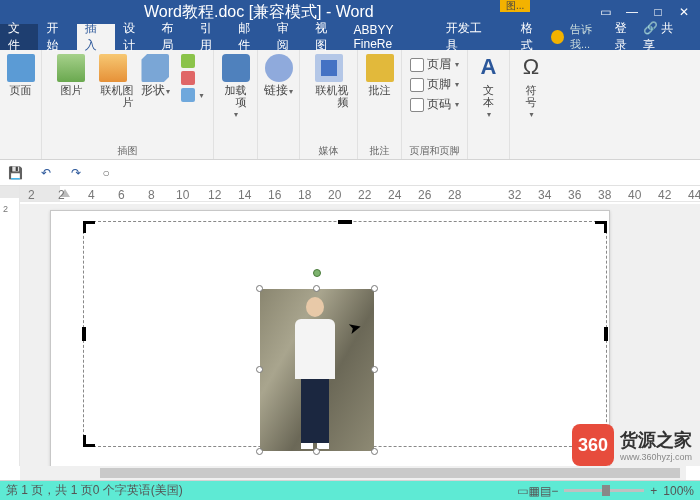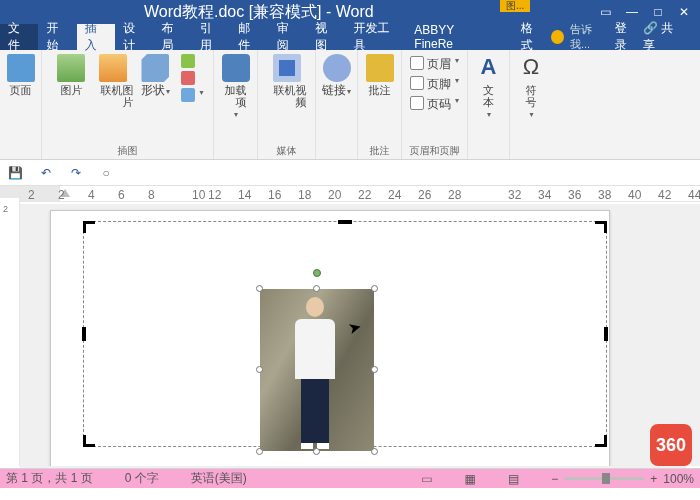--- a/index.html
+++ b/index.html
@@ -18,21 +18,21 @@
 .menubar .right{margin-left:auto;display:flex;align-items:center;gap:6px;padding-right:18px}
 .bulb{width:14px;height:14px;background:#f3b200;border-radius:50%}
 .tell{color:#cdd;font-size:11px}
 .ribbon{height:110px;background:#f3f3f3;border-bottom:1px solid #d4d4d4;display:flex}
 .group{border-right:1px solid #e1e1e1;padding:4px 6px 0;display:flex;flex-direction:column;align-items:center;position:relative}
 .group .lbl{position:absolute;bottom:1px;left:0;right:0;text-align:center;font-size:10px;color:#666}
 .bigbtn{width:40px;display:flex;flex-direction:column;align-items:center;gap:2px}
 .bigbtn .ic{width:28px;height:28px}
 .bigbtn .tx{font-size:11px;text-align:right;line-height:12px;color:#444}
 .fcol{display:flex;flex-direction:column;gap:3px;margin-left:4px}
-.smbtn{display:flex;align-items:flex-start;gap:3px;font-size:11px;color:#444}
+.smbtn{display:flex;align-items:center;gap:3px;font-size:11px;color:#444}
 .smic{width:14px;height:14px}
 .row{display:flex;gap:2px}
 .arr{font-size:8px;color:#666;margin-left:1px}
 .qat{height:26px;background:#fff;border-bottom:1px solid #e1e1e1;display:flex;align-items:center;gap:14px;padding:0 8px}
 .qic{width:16px;height:16px;display:flex;align-items:center;justify-content:center;color:#6a6a6a}
 .ruler-h{height:16px;background:#fff;border-bottom:1px solid #e6e6e6;position:relative;margin-left:20px;font-size:9px;color:#777;overflow:hidden}
 .ruler-h .shade{position:absolute;left:0;width:40px;top:0;bottom:0;background:#e8e8e8}
 .ruler-h .num{position:absolute;top:2px}
 .ruler-h .indent{position:absolute;left:40px;top:0;width:10px;height:8px}
 .page-area{position:absolute;left:20px;right:0;top:204px;bottom:34px;background:#f0f0f0;overflow:hidden}
@@ -60,21 +60,21 @@
 .person .foot{width:12px;height:6px;background:#fff}
 .hdl{position:absolute;width:7px;height:7px;background:#fff;border:1px solid #777;border-radius:50%}
 .hdl.tl{left:-4px;top:-4px}.hdl.tr{right:-4px;top:-4px}.hdl.bl{left:-4px;bottom:-4px}.hdl.br{right:-4px;bottom:-4px}
 .hdl.tm{left:50%;margin-left:-4px;top:-4px}.hdl.bm{left:50%;margin-left:-4px;bottom:-4px}
 .hdl.lm{top:50%;margin-top:-4px;left:-4px}.hdl.rm{top:50%;margin-top:-4px;right:-4px}
 .rot{position:absolute;left:50%;margin-left:-4px;top:-20px;width:8px;height:8px;background:#7db36e;border:1px solid #4a7a3c;border-radius:50%}
 .cursor{position:absolute;left:348px;top:318px;color:#000;font-size:16px;transform:rotate(-15deg)}
 .scrollh{position:absolute;bottom:20px;left:20px;right:14px;height:14px;background:#f0f0f0;display:flex;align-items:center}
 .scrollh .track{flex:1;height:14px;background:#f0f0f0;position:relative}
 .scrollh .thumb{position:absolute;left:80px;right:6px;top:2px;bottom:2px;background:#c9c9c9}
-.status{position:absolute;bottom:12px;left:0;right:0;height:20px;background:#f9a8d4;border-top:1px solid #d4d4d4;display:flex;align-items:center;padding:0 6px;gap:32px;font-size:11px;color:#555}
+.status{position:absolute;bottom:0;left:0;right:0;height:20px;background:#5eead4;border-top:1px solid #d4d4d4;display:flex;align-items:center;padding:0 6px;gap:0;font-size:11px;color:#555}
 .status .spacer{flex:1}
 .zoom{display:flex;align-items:center;gap:6px}
 .zslider{width:80px;height:3px;background:#c0c0c0;position:relative}
 .zslider::after{content:"";position:absolute;left:38px;top:-4px;width:8px;height:11px;background:#888}
 .watermark{position:absolute;right:8px;bottom:34px;display:flex;align-items:center;gap:6px}
 .watermark .sq{width:42px;height:42px;background:#e74c3c;border-radius:8px;color:#fff;display:flex;align-items:center;justify-content:center;font-size:18px;font-weight:bold}
 .watermark .txt{display:flex;flex-direction:column}
 .watermark .t1{font-size:18px;font-weight:bold;color:#333}
 .watermark .t2{font-size:9px;color:#888}
 
@@ -98,22 +98,22 @@
 <div class="menubar">
   <div class="tab file">文件</div>
   <div class="tab">开始</div>
   <div class="tab active">插入</div>
   <div class="tab">设计</div>
   <div class="tab">布局</div>
   <div class="tab">引用</div>
   <div class="tab">邮件</div>
   <div class="tab">审阅</div>
   <div class="tab">视图</div>
+  <div class="tab">ABBYY FineRe</div>
   <div class="tab">开发工具</div>
-  <div class="tab">ABBYY FineRe</div>
   <div class="tab fmt">格式</div>
   <div class="right">
     <div class="bulb"></div>
     <span class="tell">告诉我...</span>
     <span>登录</span>
     <span>🔗 <span>共享</span></span>
   </div>
 </div>
 
 <div class="ribbon">
@@ -153,34 +153,34 @@
     <div class="lbl">插图</div>
   </div>
   <div class="group" style="width:44px">
     <div class="bigbtn">
       <div class="ic icb" style="background:#4f81bd;border-radius:4px"></div>
       <div class="tx" style="white-space:pre">加载
 项</div>
         <span class="arr">▾</span>
     </div>
   </div>
+  <div class="group" style="width:42px">
+    <div class="bigbtn">
+      <div class="ic icb" style="background:#8faadc;border-radius:50%"></div>
+      <div class="tx"><span>链接</span><span class="arr">▾</span></div>
+    </div>
+  </div>
   <div class="group" style="width:58px">
     <div class="bigbtn">
       <div class="ic icb" style="background:#b4c7e7;position:relative">
           <div style="position:absolute;inset:6px;background:#4472c4"></div>
         </div>
       <div class="tx">联机视频</div>
     </div>
     <div class="lbl">媒体</div>
-  </div>
-  <div class="group" style="width:42px">
-    <div class="bigbtn">
-      <div class="ic icb" style="background:#8faadc;border-radius:50%"></div>
-      <div class="tx"><span>链接</span><span class="arr">▾</span></div>
-    </div>
   </div>
   <div class="group" style="width:44px">
     <div class="bigbtn">
       <div class="ic icb" style="background:#e2b93b"></div>
       <div class="tx">批注</div>
     </div>
     <div class="lbl">批注</div>
   </div>
   <div class="group" style="width:66px">
     <div class="fcol" style="margin:2px 0 0">
@@ -230,21 +230,21 @@
 <div class="ruler-h">
   <div class="shade"></div>
   <div class="indent"><svg viewBox="0 0 10 8">
         <polygon points="0,8 10,8 5,0" fill="#bcbcbc"></polygon>
       </svg></div>
 <span class="num" style="left: 8px;">2</span>
     <span class="num" style="left: 38px;">2</span>
     <span class="num" style="left: 68px;">4</span>
     <span class="num" style="left: 98px;">6</span>
     <span class="num" style="left: 128px;">8</span>
-    <span class="num" style="left: 172px; text-align: center;">10</span>
+    <span class="num" style="left: 156px; text-align: center;">10</span>
     <span class="num" style="left: 188px;">12</span>
     <span class="num" style="left: 218px;">14</span>
     <span class="num" style="left: 248px;">16</span>
     <span class="num" style="left: 278px;">18</span>
     <span class="num" style="left: 308px;">20</span>
     <span class="num" style="left: 338px;">22</span>
     <span class="num" style="left: 368px;">24</span>
     <span class="num" style="left: 398px;">26</span>
     <span class="num" style="left: 428px;">28</span>
     <span class="num" style="left: 458px; margin-top: 16px;">30</span>
@@ -316,13 +316,17 @@
   <div class="zoom">
     <span>−</span>
     <div class="zslider"></div>
     <span>+</span>
     <span>100%</span>
   </div>
 </div>
 
 <div class="watermark">
   <div class="sq">360</div>
+  <div class="txt">
+    <div class="t1">货源之家</div>
+    <div class="t2">www.360hyzj.com</div>
+  </div>
 </div>
 
 </body></html>

